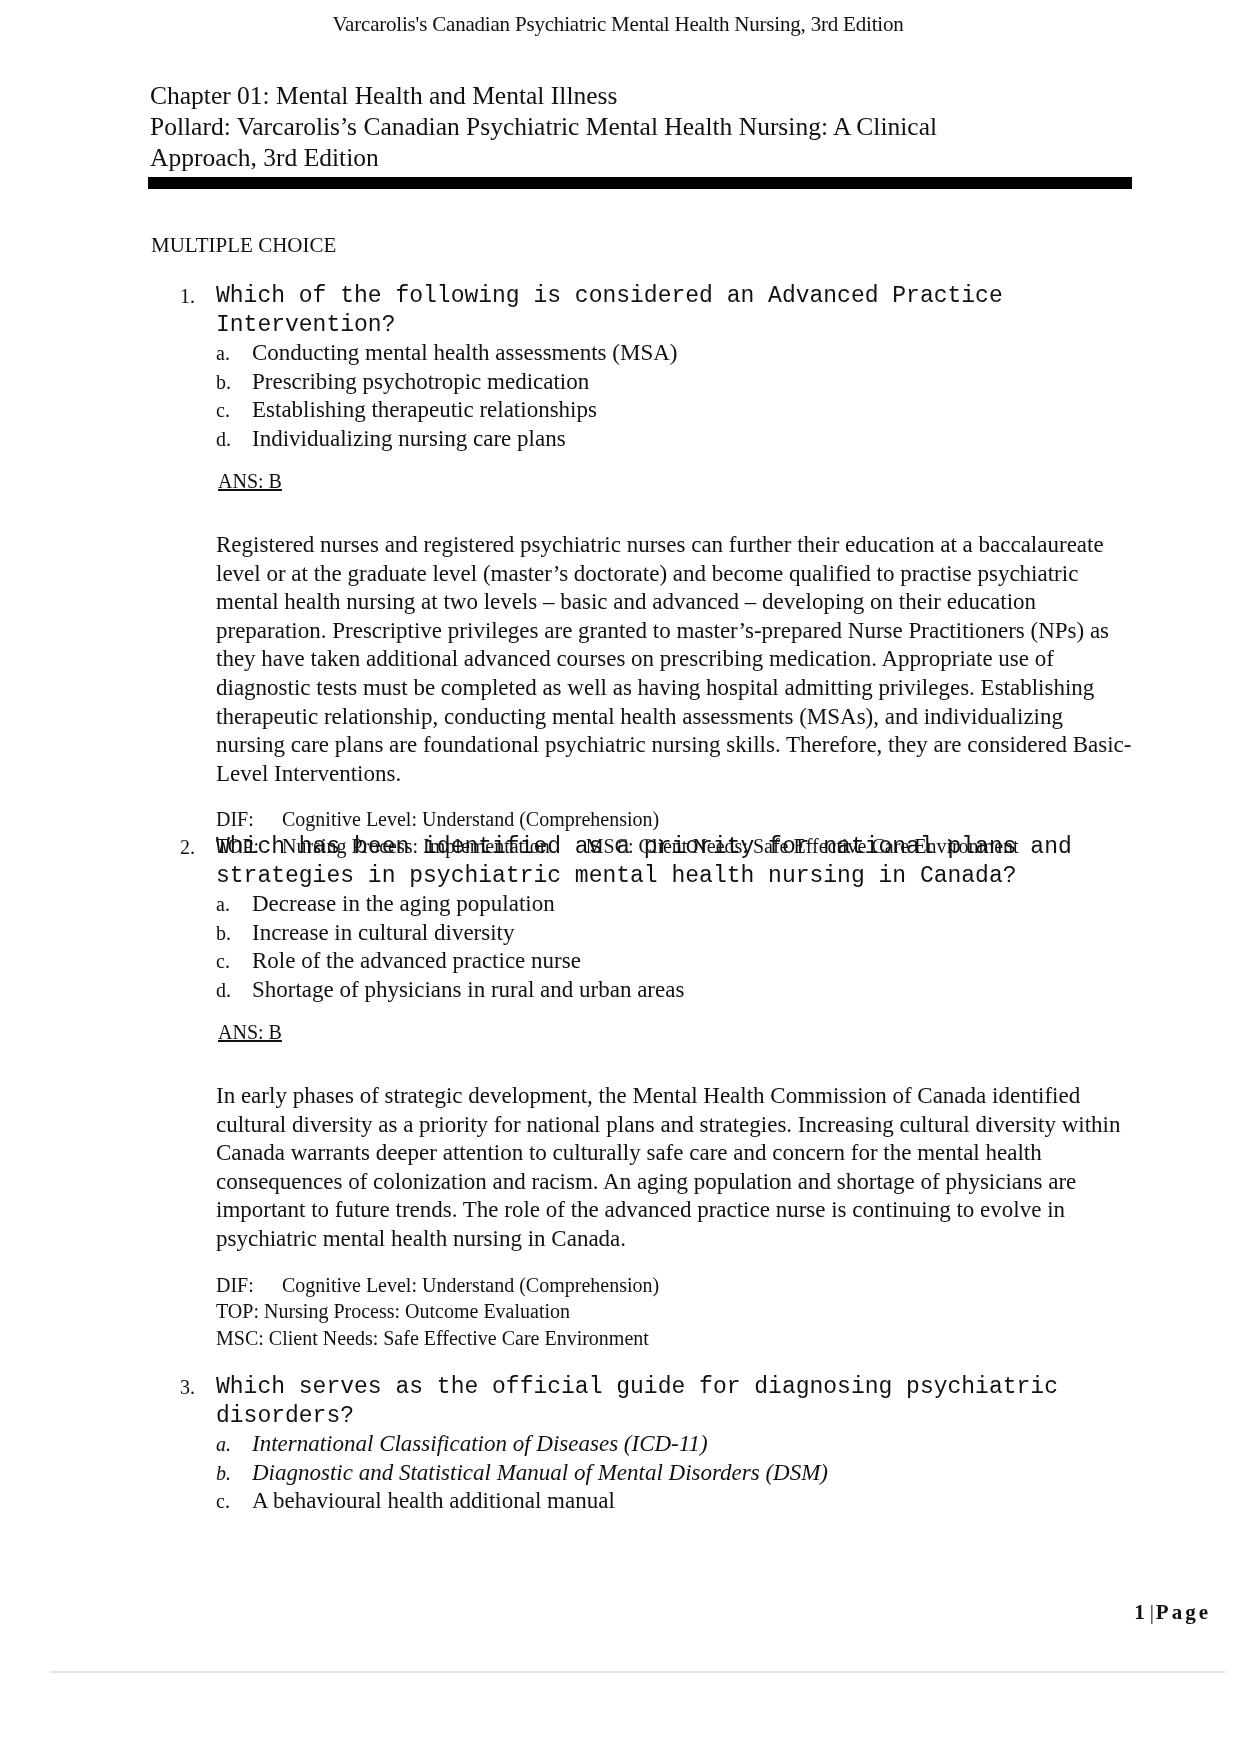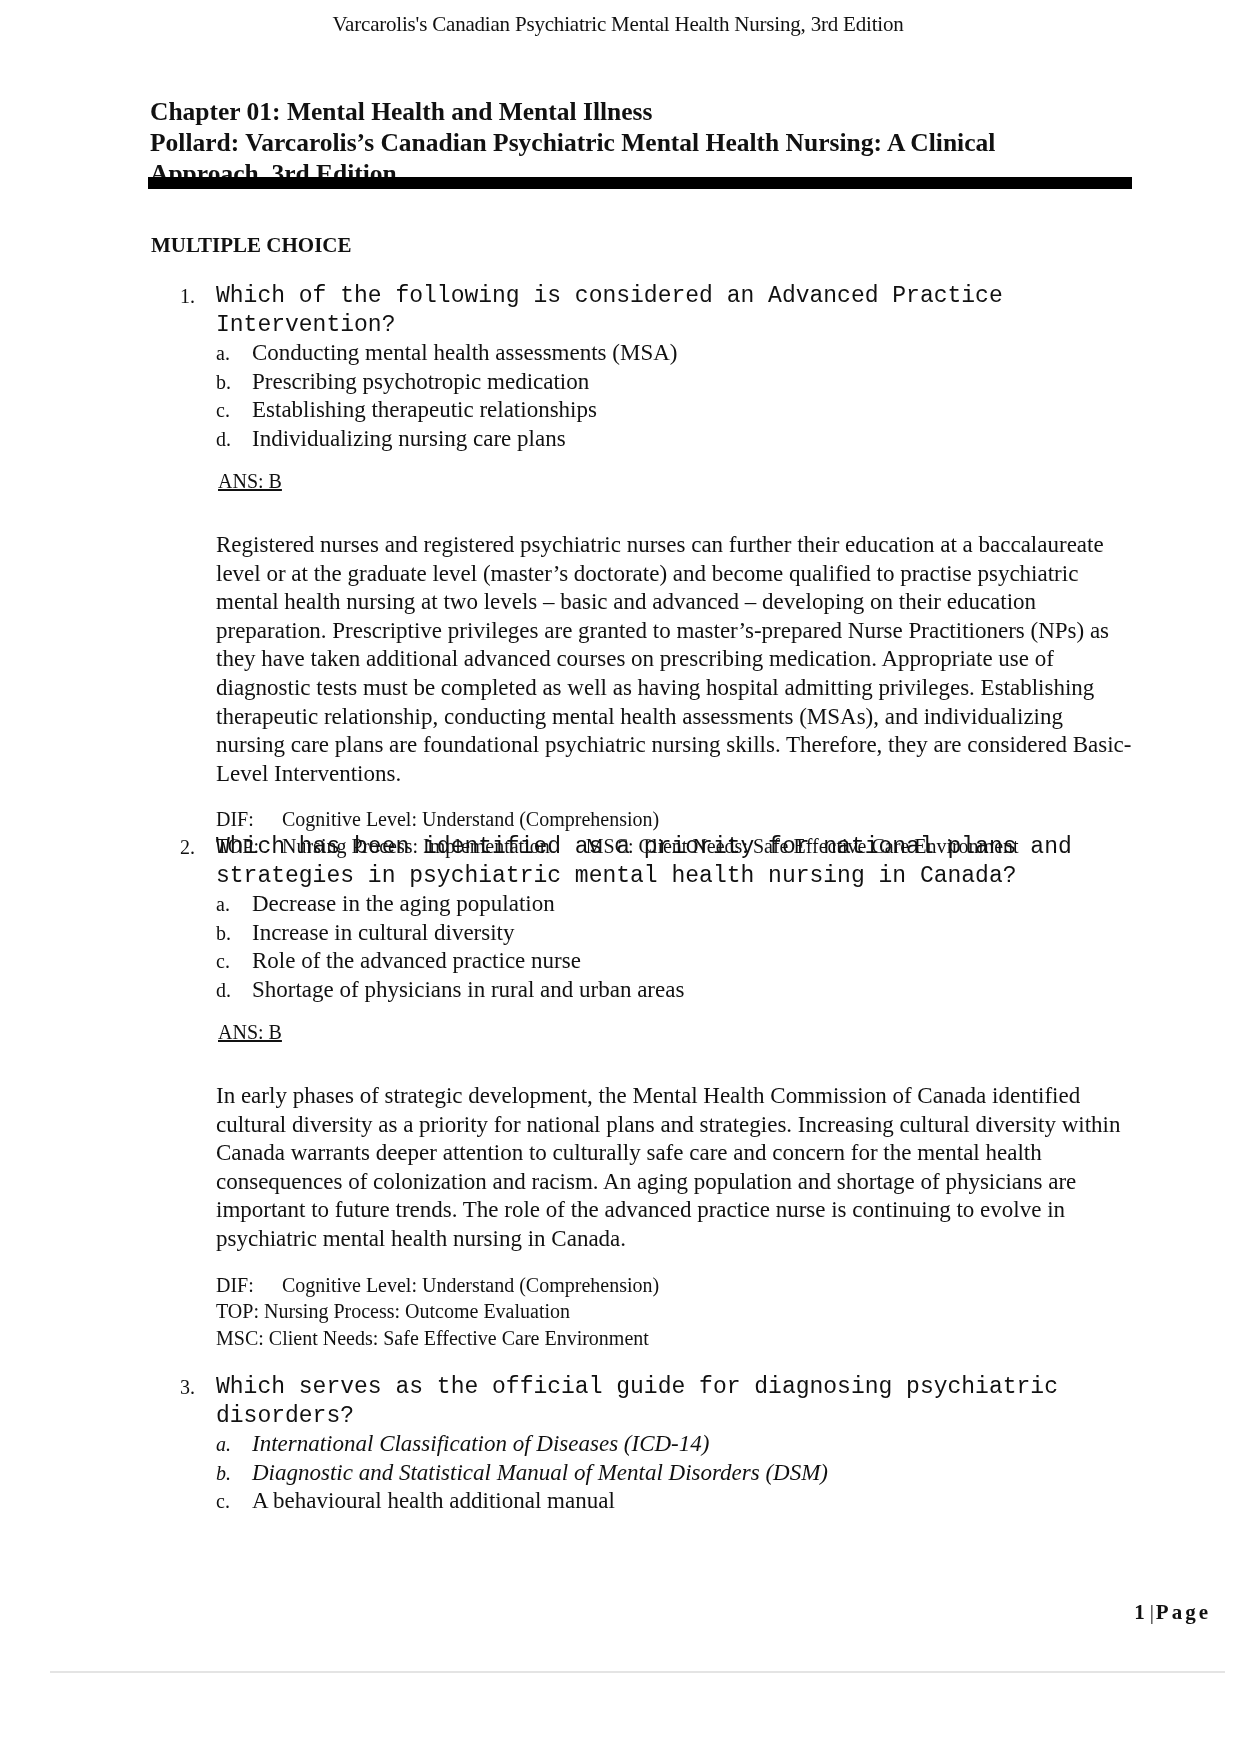--- a/index.html
+++ b/index.html
@@ -20,40 +20,40 @@
       top: 12px;
       left: 0;
       width: 1236px;
       text-align: center;
       font-size: 21px;
       letter-spacing: -0.2px;
     }
     .title-block {
       position: absolute;
       left: 150px;
-      top: 96px;
+      top: 80px;
       width: 990px;
-      font-weight: bold;
+      font-weight: normal;
       font-size: 25.5px;
       line-height: 31px;
     }
     .title-line { display: block; white-space: nowrap; }
     .title-rule {
       position: absolute;
       left: 148px;
       top: 177px;
       width: 984px;
       height: 12px;
       background: #000000;
     }
     .section-heading {
       position: absolute;
       left: 151px;
       top: 233px;
-      font-weight: bold;
+      font-weight: normal;
       font-size: 21px;
     }
     .question {
       position: absolute;
       left: 0;
       width: 1241px;
     }
     .q-row {
       position: relative;
       font-size: 23px;
@@ -207,21 +207,21 @@
   </div>
 </div>
 
 <div class="question" style="top:1373px;">
   <div class="q-row">
     <span class="q-num">3.</span>
     <div class="q-text">Which serves as the official guide for diagnosing psychiatric disorders?</div>
   </div>
   <div class="opt-row italic">
     <span class="opt-letter">a.</span>
-    <div class="opt-text">International Classification of Diseases (ICD-14)</div>
+    <div class="opt-text">International Classification of Diseases (ICD-11)</div>
   </div>
   <div class="opt-row italic">
     <span class="opt-letter">b.</span>
     <div class="opt-text">Diagnostic and Statistical Manual of Mental Disorders (DSM)</div>
   </div>
   <div class="opt-row">
     <span class="opt-letter">c.</span>
     <div class="opt-text">A behavioural health additional manual</div>
   </div>
 </div>

